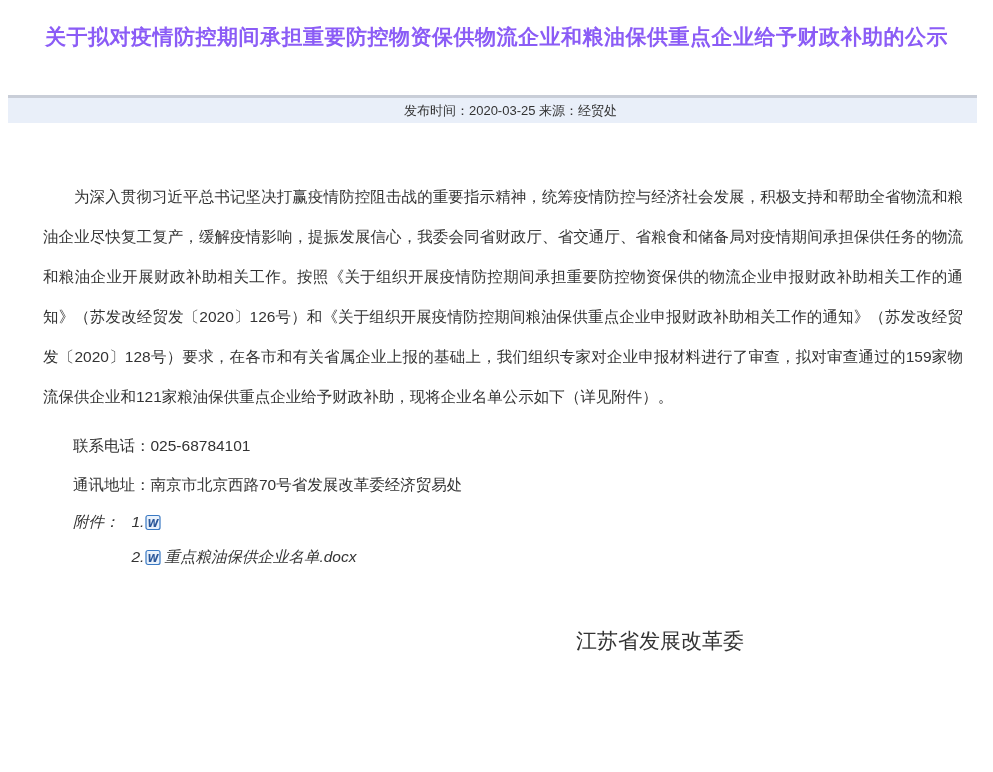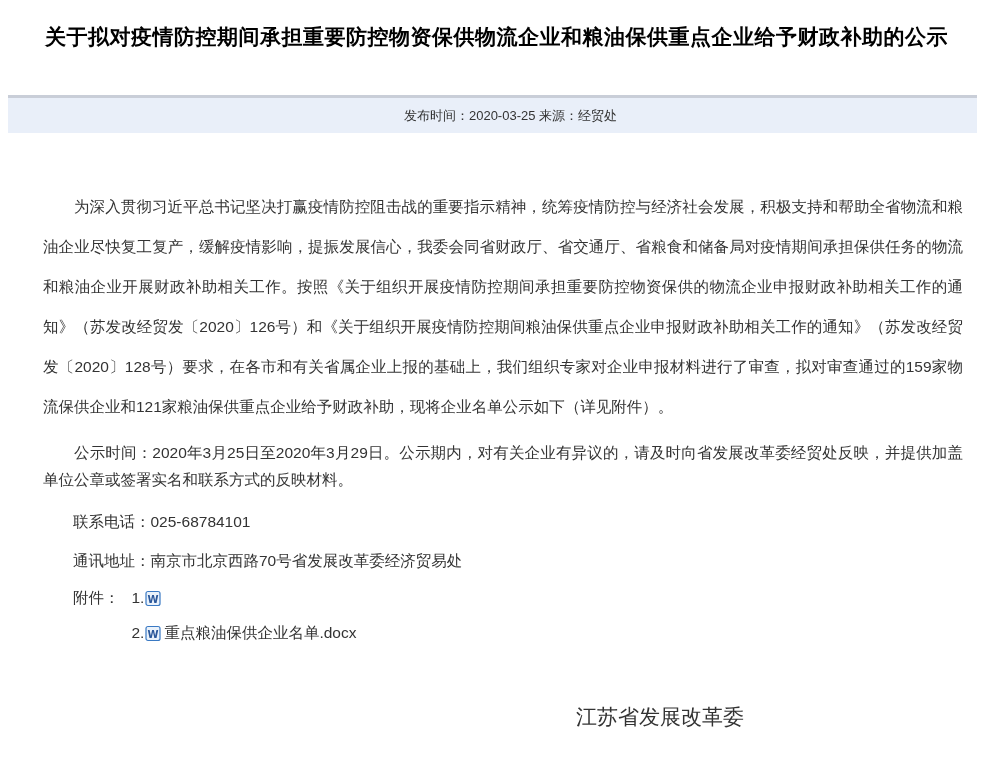--- a/index.html
+++ b/index.html
@@ -8,31 +8,31 @@
     background: #ffffff;
     overflow: hidden;
     font-family: "Liberation Sans", "DejaVu Sans", sans-serif;
   }
   .page { width: 993px; height: 772px; position: relative; }
 
   .title-wrap { padding-top: 22px; text-align: center; }
   .page-title {
     font-size: 21px;
     font-weight: bold;
-    color: #000000;
+    color: #8b5cf6;
     letter-spacing: 0.5px;
     line-height: 30px;
     padding: 0 40px;
   }
 
   .meta-bar {
     margin: 43px 16px 0 8px;
     border-top: 3px solid #c9ced8;
     background: #e9eff9;
-    height: 38px;
+    height: 28px;
     display: flex;
     align-items: center;
     justify-content: center;
     padding-left: 36px;
   }
   .meta-text { font-size: 13px; color: #333333; }
 
   .content {
     margin: 0 30px 12px 43px;
     color: #333333;
@@ -53,20 +53,21 @@
   .contact-line {
     margin-top: 18px;
     padding-left: 30px;
     line-height: 21px;
   }
   .attach {
     margin-top: 16px;
     padding-left: 30px;
     display: flex;
     align-items: flex-start;
+    font-style: italic;
   }
   .attach-label { line-height: 22px; }
   .attach-items { margin-left: 12px; }
   .attach-item {
     display: flex;
     align-items: center;
     line-height: 22px;
     cursor: pointer;
   }
   .attach-item + .attach-item { margin-top: 13px; }
@@ -91,21 +92,20 @@
   </div>
 
   <div class="meta-bar">
     <span class="meta-text">发布时间：2020-03-25 来源：经贸处</span>
   </div>
 
   <div class="content">
 
     <p class="para1">为深入贯彻习近平总书记坚决打赢疫情防控阻击战的重要指示精神，统筹疫情防控与经济社会发展，积极支持和帮助全省物流和粮油企业尽快复工复产，缓解疫情影响，提振发展信心，我委会同省财政厅、省交通厅、省粮食和储备局对疫情期间承担保供任务的物流和粮油企业开展财政补助相关工作。按照《关于组织开展疫情防控期间承担重要防控物资保供的物流企业申报财政补助相关工作的通知》（苏发改经贸发〔2020〕126号）和《关于组织开展疫情防控期间粮油保供重点企业申报财政补助相关工作的通知》（苏发改经贸发〔2020〕128号）要求，在各市和有关省属企业上报的基础上，我们组织专家对企业申报材料进行了审查，拟对审查通过的159家物流保供企业和121家粮油保供重点企业给予财政补助，现将企业名单公示如下（详见附件）。</p>
 
-    <p class="para2">公示时间：2020年3月25日至2020年3月29日。公示期内，对有关企业有异议的，请及时向省发展改革委经贸处反映，并提供加盖单位公章或签署实名和联系方式的反映材料。</p>
 
     <div class="contact-line">联系电话：025-68784101</div>
 
     <div class="contact-line">通讯地址：南京市北京西路70号省发展改革委经济贸易处</div>
 
     <div class="attach">
       <span class="attach-label">附件：</span>
       <div class="attach-items">
 
         <div class="attach-item">

